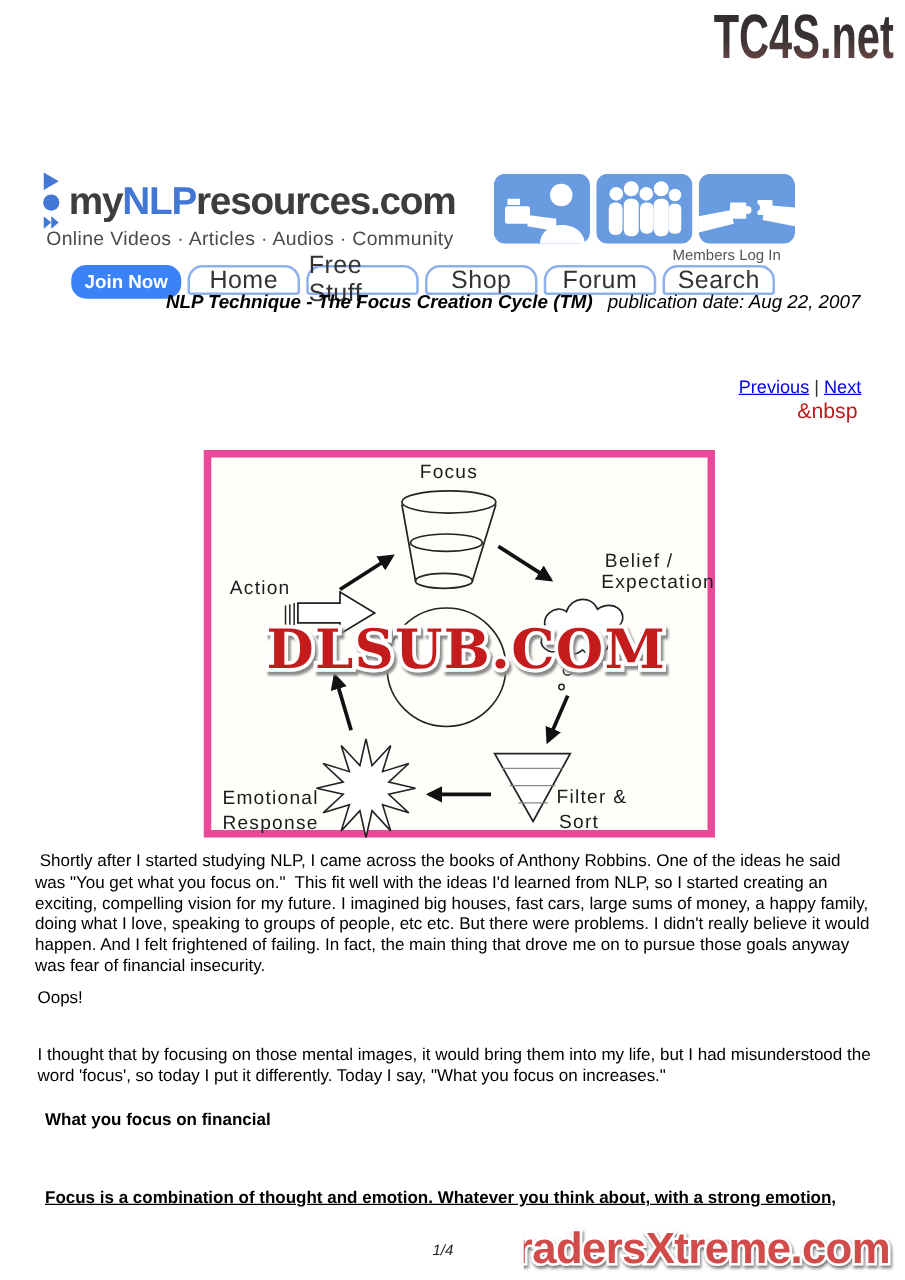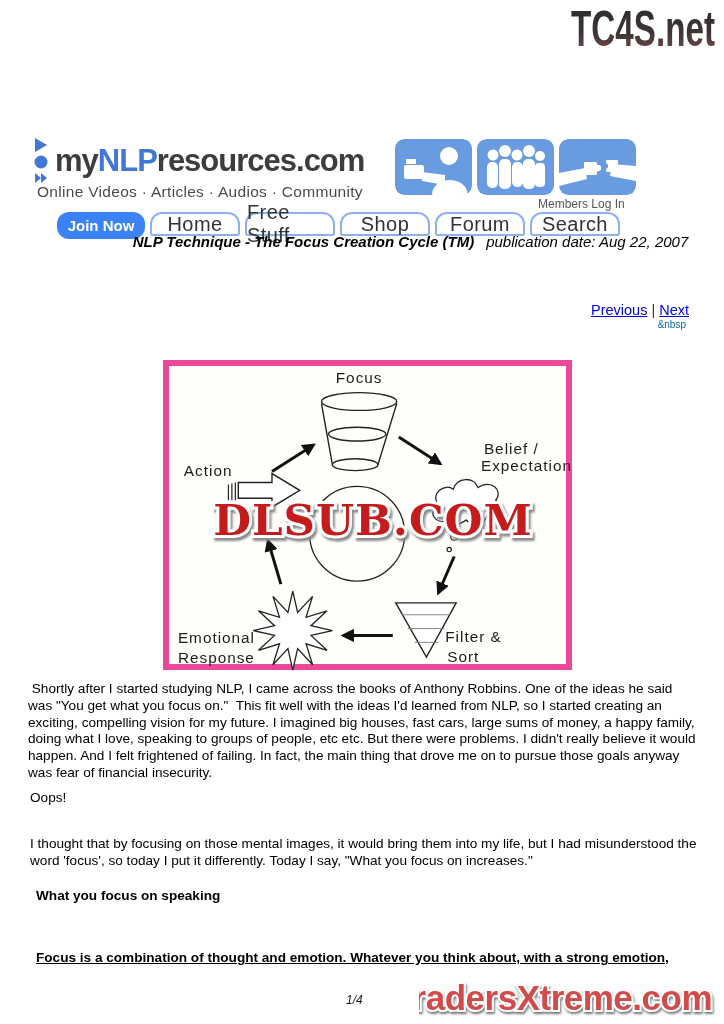--- a/index.html
+++ b/index.html
@@ -27,21 +27,21 @@
   .tab { width:90px; height:24px; background:#fff; border:2px solid #8fb0ee; border-radius:12px 12px 3px 3px;
     display:flex; align-items:center; justify-content:center; font-size:20px; color:#333; letter-spacing:0.4px; cursor:pointer; }
   
   #title-row { position:absolute; top:233px; left:0; width:724px; text-align:center; padding-left:97px; font-size:15px; color:#000; white-space:nowrap;font-style:italic; }
   #title-row .t { font-weight:bold; }
   #title-row .d { margin-left:12px; }
   
   #pagination { position:absolute; top:302px; right:35px; font-size:14.5px; color:#000; }
   #pagination a { color:#0000e6; text-decoration:underline; cursor:pointer; }
   #pagination .sep { margin:0 4px; color:#333; }
-  #nbsp-row { position:absolute; top:319px; right:38px; font-size:10px; color:#0369a1; }
+  #nbsp-row { position:absolute; top:319px; right:38px; font-size:17px; color:#b91c1c; }
   
   #diagram { position:absolute; left:163px; top:360px; width:409px; height:310px;
     border:6px solid #ec4899; background:#fffefa; }
   
   .para { position:absolute; font-size:13.6px; line-height:16.8px; color:#000; white-space:pre-wrap; }
   #p1 { left:28px; top:681px; width:670px; }
   #p2 { left:30px; top:790px; }
   #p3 { left:30px; top:836px; width:670px; }
   #h1 { left:36px; top:888px; font-weight:bold; white-space:nowrap; }
   #h2 { left:36px; top:950px; font-weight:bold; white-space:nowrap;text-decoration:underline; }
@@ -187,21 +187,21 @@
         <text x="281" y="300">Sort</text>
       </g>
 
       <text x="206" y="171" text-anchor="middle" font-family="DejaVu Serif, serif" font-size="44" font-weight="bold" letter-spacing="1" fill="#c41f1f" stroke="#ffffff" stroke-width="6" paint-order="stroke" filter="url(#ds)">DLSUB.COM</text>
     </svg>
   </div>
 
   <div id="p1" class="para"> Shortly after I started studying NLP, I came across the books of Anthony Robbins. One of the ideas he said was "You get what you focus on."  This fit well with the ideas I'd learned from NLP, so I started creating an exciting, compelling vision for my future. I imagined big houses, fast cars, large sums of money, a happy family, doing what I love, speaking to groups of people, etc etc. But there were problems. I didn't really believe it would happen. And I felt frightened of failing. In fact, the main thing that drove me on to pursue those goals anyway was fear of financial insecurity.</div>
   <div id="p2" class="para">Oops!</div>
   <div id="p3" class="para">I thought that by focusing on those mental images, it would bring them into my life, but I had misunderstood the word 'focus', so today I put it differently. Today I say, "What you focus on increases."</div>
-  <div id="h1" class="para">What you focus on speaking</div>
+  <div id="h1" class="para">What you focus on financial</div>
   <div id="h2" class="para">Focus is a combination of thought and emotion. Whatever you think about, with a strong emotion,</div>
 
   <div id="page-number">1/4</div>
   <div id="footer-logo">
     <svg width="297" height="46">
       <defs>
         <filter id="fds" x="-20%" y="-20%" width="140%" height="150%">
           <feDropShadow dx="1" dy="2" stdDeviation="1.3" flood-color="#777777"></feDropShadow>
         </filter>
       </defs>

